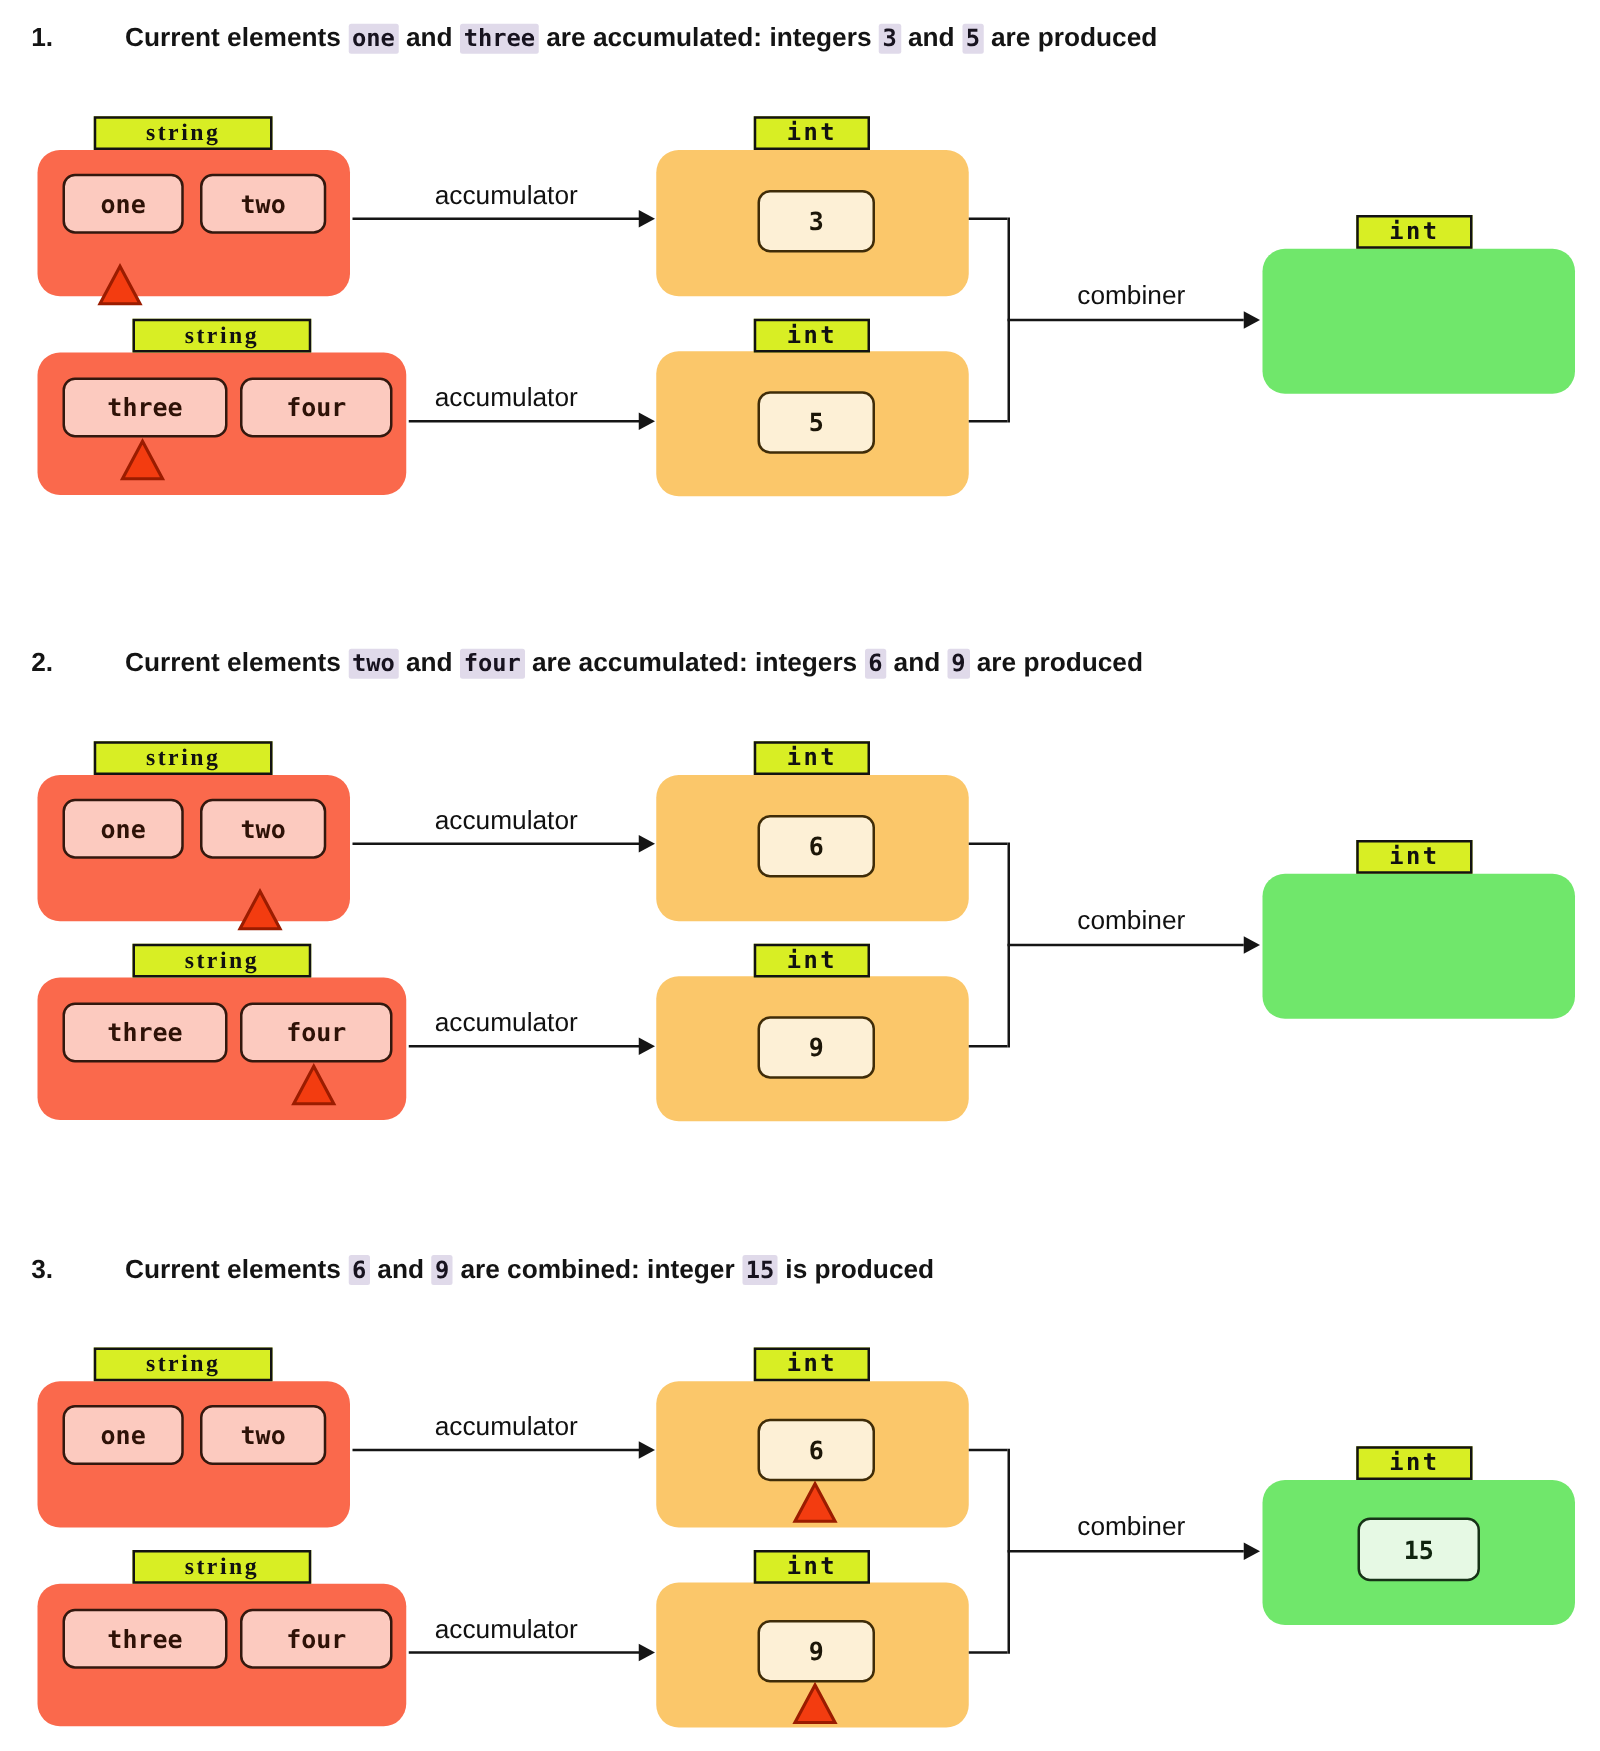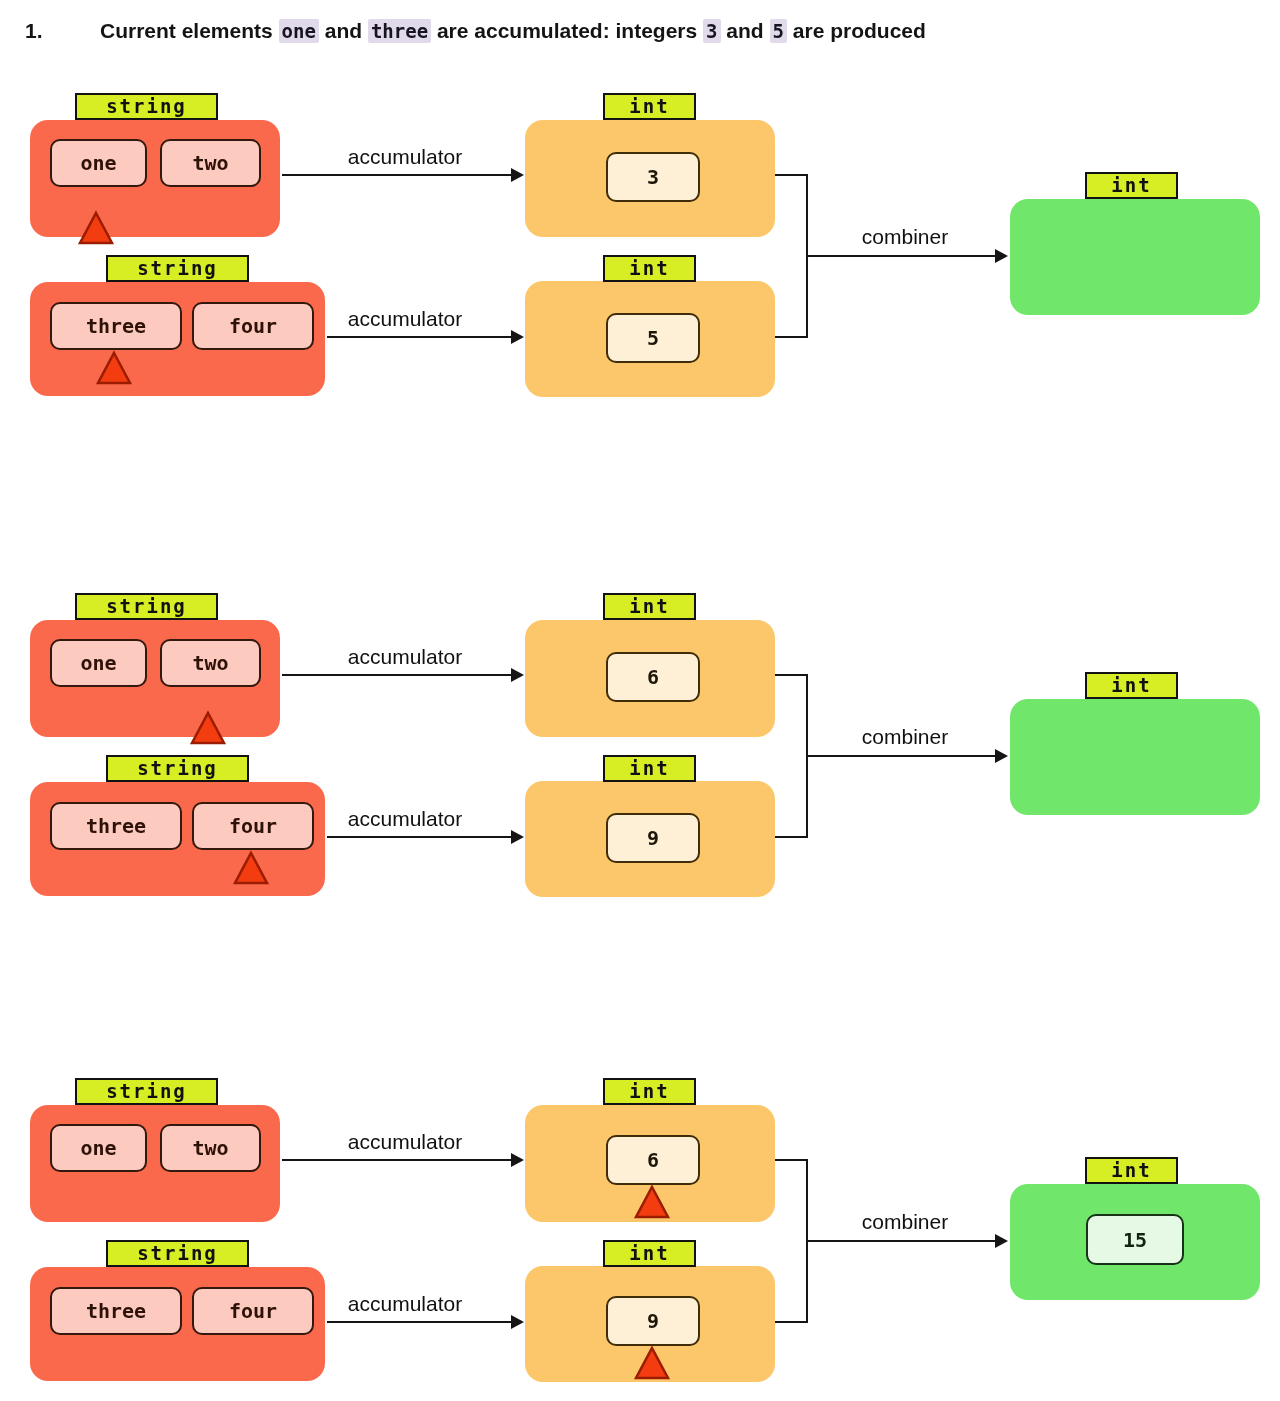--- a/index.html
+++ b/index.html
@@ -11,21 +11,21 @@
            color:#141414;line-height:30px;white-space:nowrap;}
   .hnum{display:inline-block;width:75px;}
   .code{font-family:"DejaVu Sans Mono",monospace;font-weight:bold;font-size:19px;
         background:#e0daea;padding:1px 3px;border-radius:2px;color:#17131f;}
 
   
   .diagram{position:absolute;left:0;width:1280px;}
   .tag{position:absolute;z-index:2;background:#d8ee24;border:2px solid #121212;
        font-family:"DejaVu Sans Mono",monospace;font-weight:bold;font-size:19px;
        letter-spacing:2px;color:#111;text-align:center;height:23px;line-height:23px;}
-  .tag-str{width:139px;}
+  .tag-str{width:139px;font-family:Liberation Serif, serif;}
   .tag-int{width:89px;}
   .bigbox{position:absolute;border-radius:18px;}
   .red{background:#fa694c;}
   .orange{background:#fbc76a;}
   .green{background:#70e76b;}
   .cell{position:absolute;z-index:3;display:flex;align-items:center;justify-content:center;
         border:2px solid #33180e;border-radius:10px;background:#fccabf;
         font-family:"DejaVu Sans Mono",monospace;font-weight:bold;font-size:20px;color:#2e1207;}
   .vcell{background:#fdf0d6;border-color:#3f2c08;color:#1c1608;}
   .rcell{background:#e6f9e4;border-color:#173317;color:#10250f;}
@@ -84,20 +84,23 @@
     <div class="hline" style="left:775px;top:248px;width:31px"></div>
     <div class="vline" style="left:806px;top:86px;height:164px"></div>
     <div class="alabel" style="left:810px;top:137px;width:190px">combiner</div>
     <div class="hline" style="left:806px;top:167px;width:189px"></div>
     <div class="ahead" style="left:995px;top:161px"></div>
 
     <div class="tag tag-int" style="left:1085px;top:84px">int</div>
     <div class="bigbox green" style="left:1010px;top:111px;width:250px;height:116px"></div>
   </div>
 
+  <div class="heading" style="top:516px">
+    <span class="hnum">2.</span><span><span>Current elements </span><span class="code">two</span><span> and </span><span class="code">four</span><span> are accumulated: integers </span><span class="code">6</span><span> and </span><span class="code">9</span><span> are produced</span></span>
+  </div>
 
   <div class="diagram" style="top:588px;height:330px">
     <div class="tag tag-str" style="left:75px;top:5px">string</div>
     <div class="bigbox red" style="left:30px;top:32px;width:250px;height:117px"></div>
     <div class="cell" style="left:50px;top:51px;width:93px;height:44px">one</div>
     <div class="cell" style="left:160px;top:51px;width:97px;height:44px">two</div>
     <svg class="ptr" style="left:189px;top:122px" width="38" height="36" viewBox="0 0 38 36">
         <polygon points="19,3 35,33 3,33"></polygon>
       </svg>
     <div class="tag tag-str" style="left:106px;top:167px">string</div>
@@ -122,20 +125,23 @@
     <div class="hline" style="left:775px;top:86px;width:31px"></div>
     <div class="hline" style="left:775px;top:248px;width:31px"></div>
     <div class="vline" style="left:806px;top:86px;height:164px"></div>
     <div class="alabel" style="left:810px;top:137px;width:190px">combiner</div>
     <div class="hline" style="left:806px;top:167px;width:189px"></div>
     <div class="ahead" style="left:995px;top:161px"></div>
     <div class="tag tag-int" style="left:1085px;top:84px">int</div>
     <div class="bigbox green" style="left:1010px;top:111px;width:250px;height:116px"></div>
   </div>
 
+  <div class="heading" style="top:1001px">
+    <span class="hnum">3.</span><span><span>Current elements </span><span class="code">6</span><span> and </span><span class="code">9</span><span> are combined: integer </span><span class="code">15</span><span> is produced</span></span>
+  </div>
 
   <div class="diagram" style="top:1073px;height:328px">
     <div class="tag tag-str" style="left:75px;top:5px">string</div>
     <div class="bigbox red" style="left:30px;top:32px;width:250px;height:117px"></div>
     <div class="cell" style="left:50px;top:51px;width:93px;height:44px">one</div>
     <div class="cell" style="left:160px;top:51px;width:97px;height:44px">two</div>
     <div class="tag tag-str" style="left:106px;top:167px">string</div>
     <div class="bigbox red" style="left:30px;top:194px;width:295px;height:114px"></div>
     <div class="cell" style="left:50px;top:214px;width:128px;height:44px">three</div>
     <div class="cell" style="left:192px;top:214px;width:118px;height:44px">four</div>

